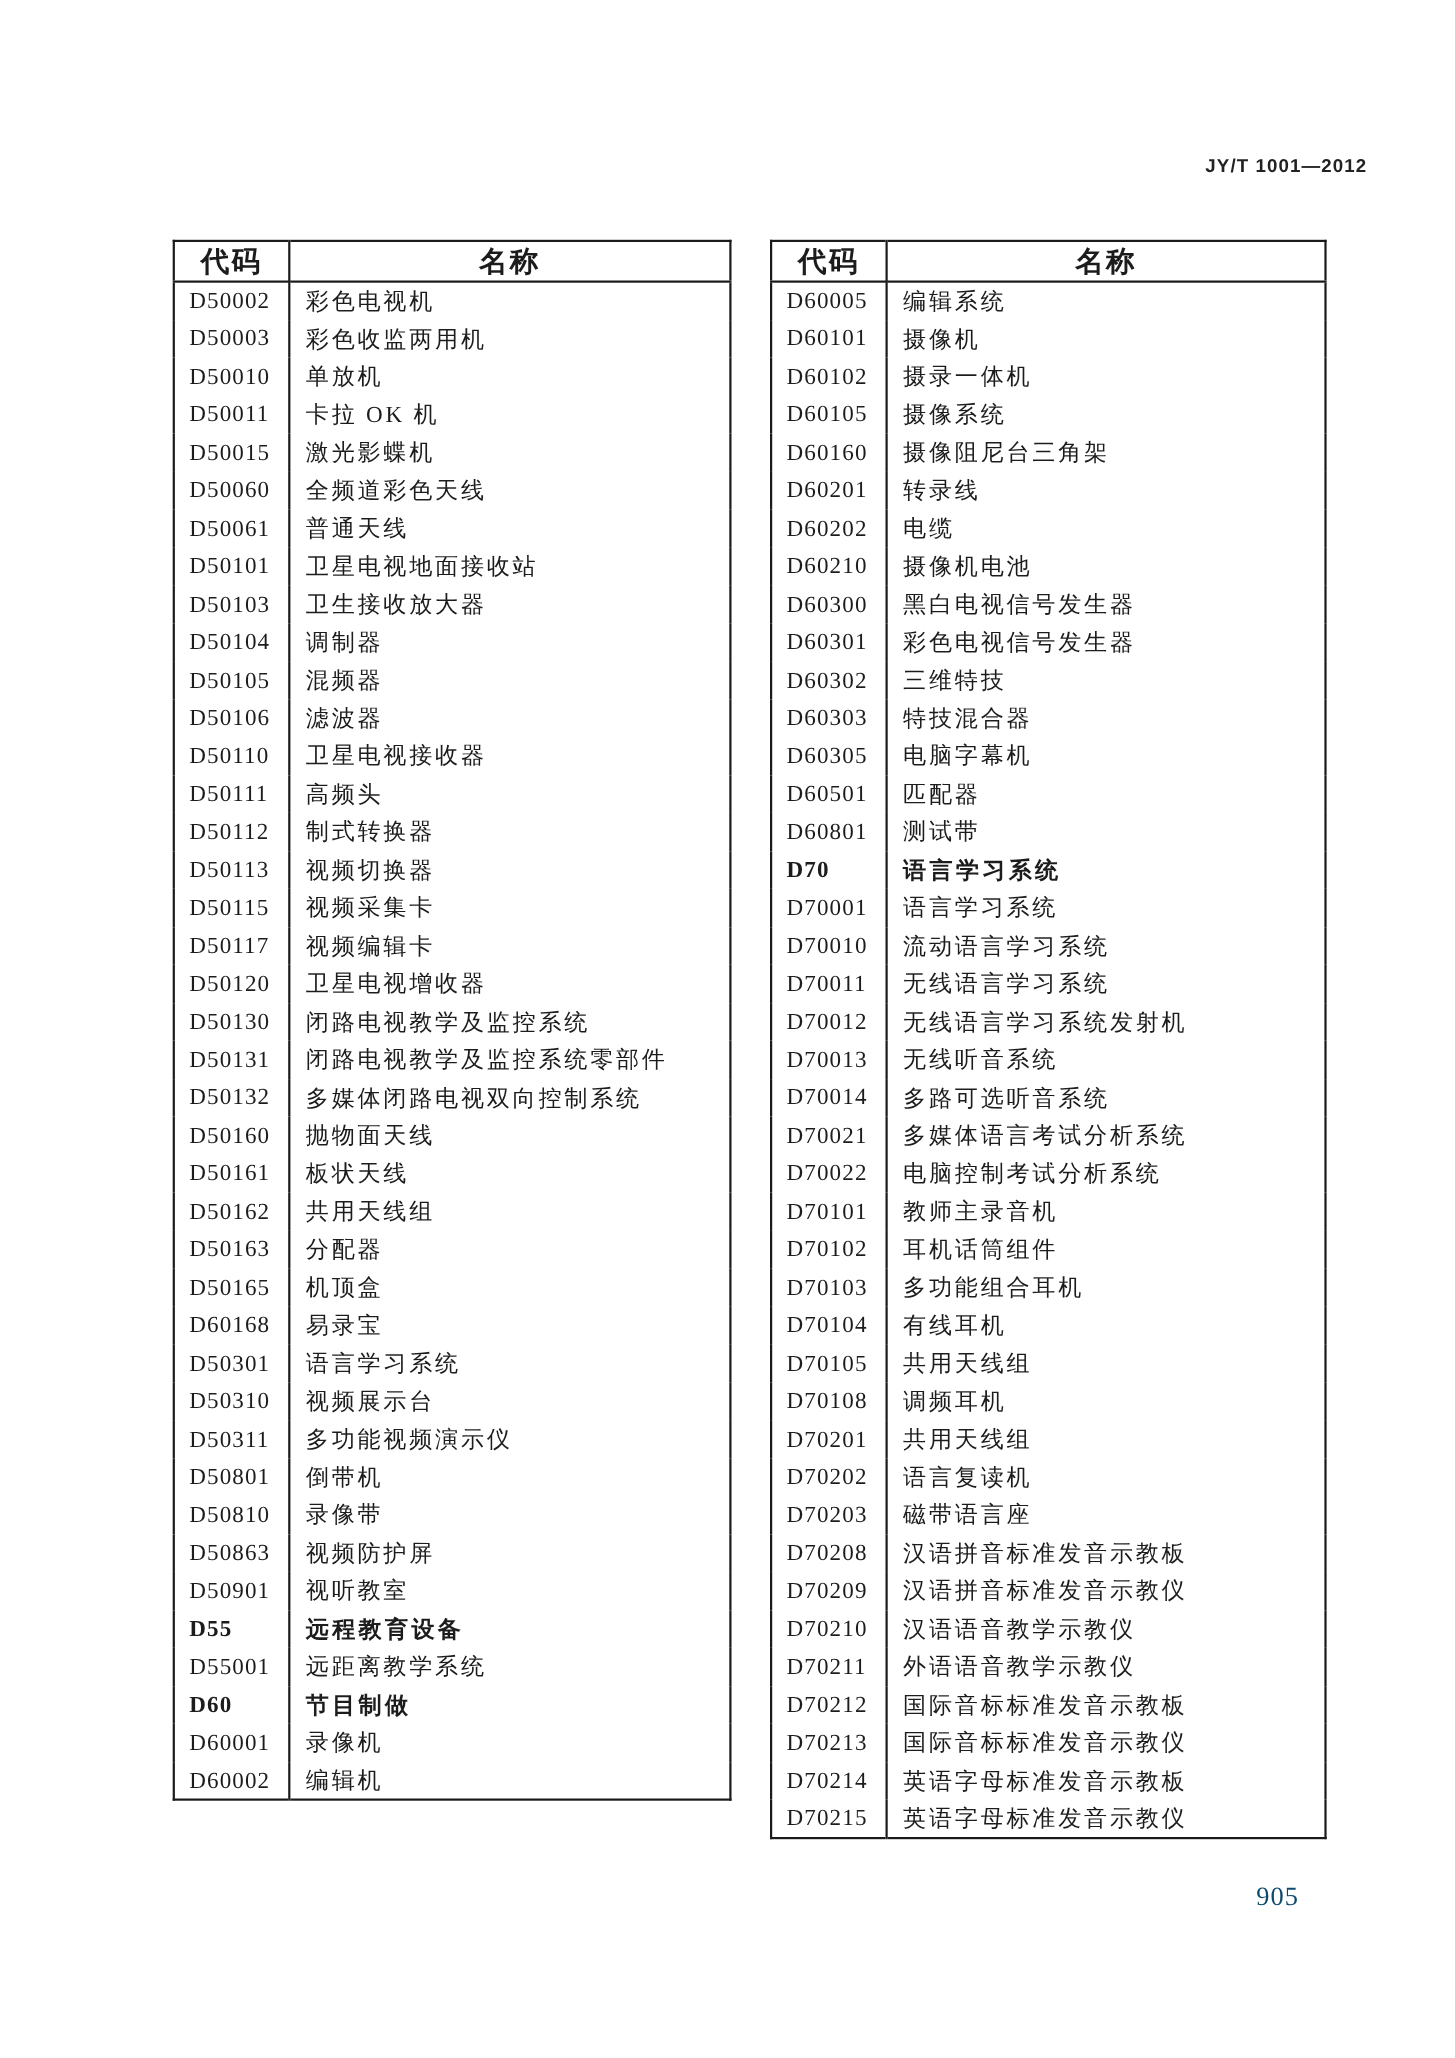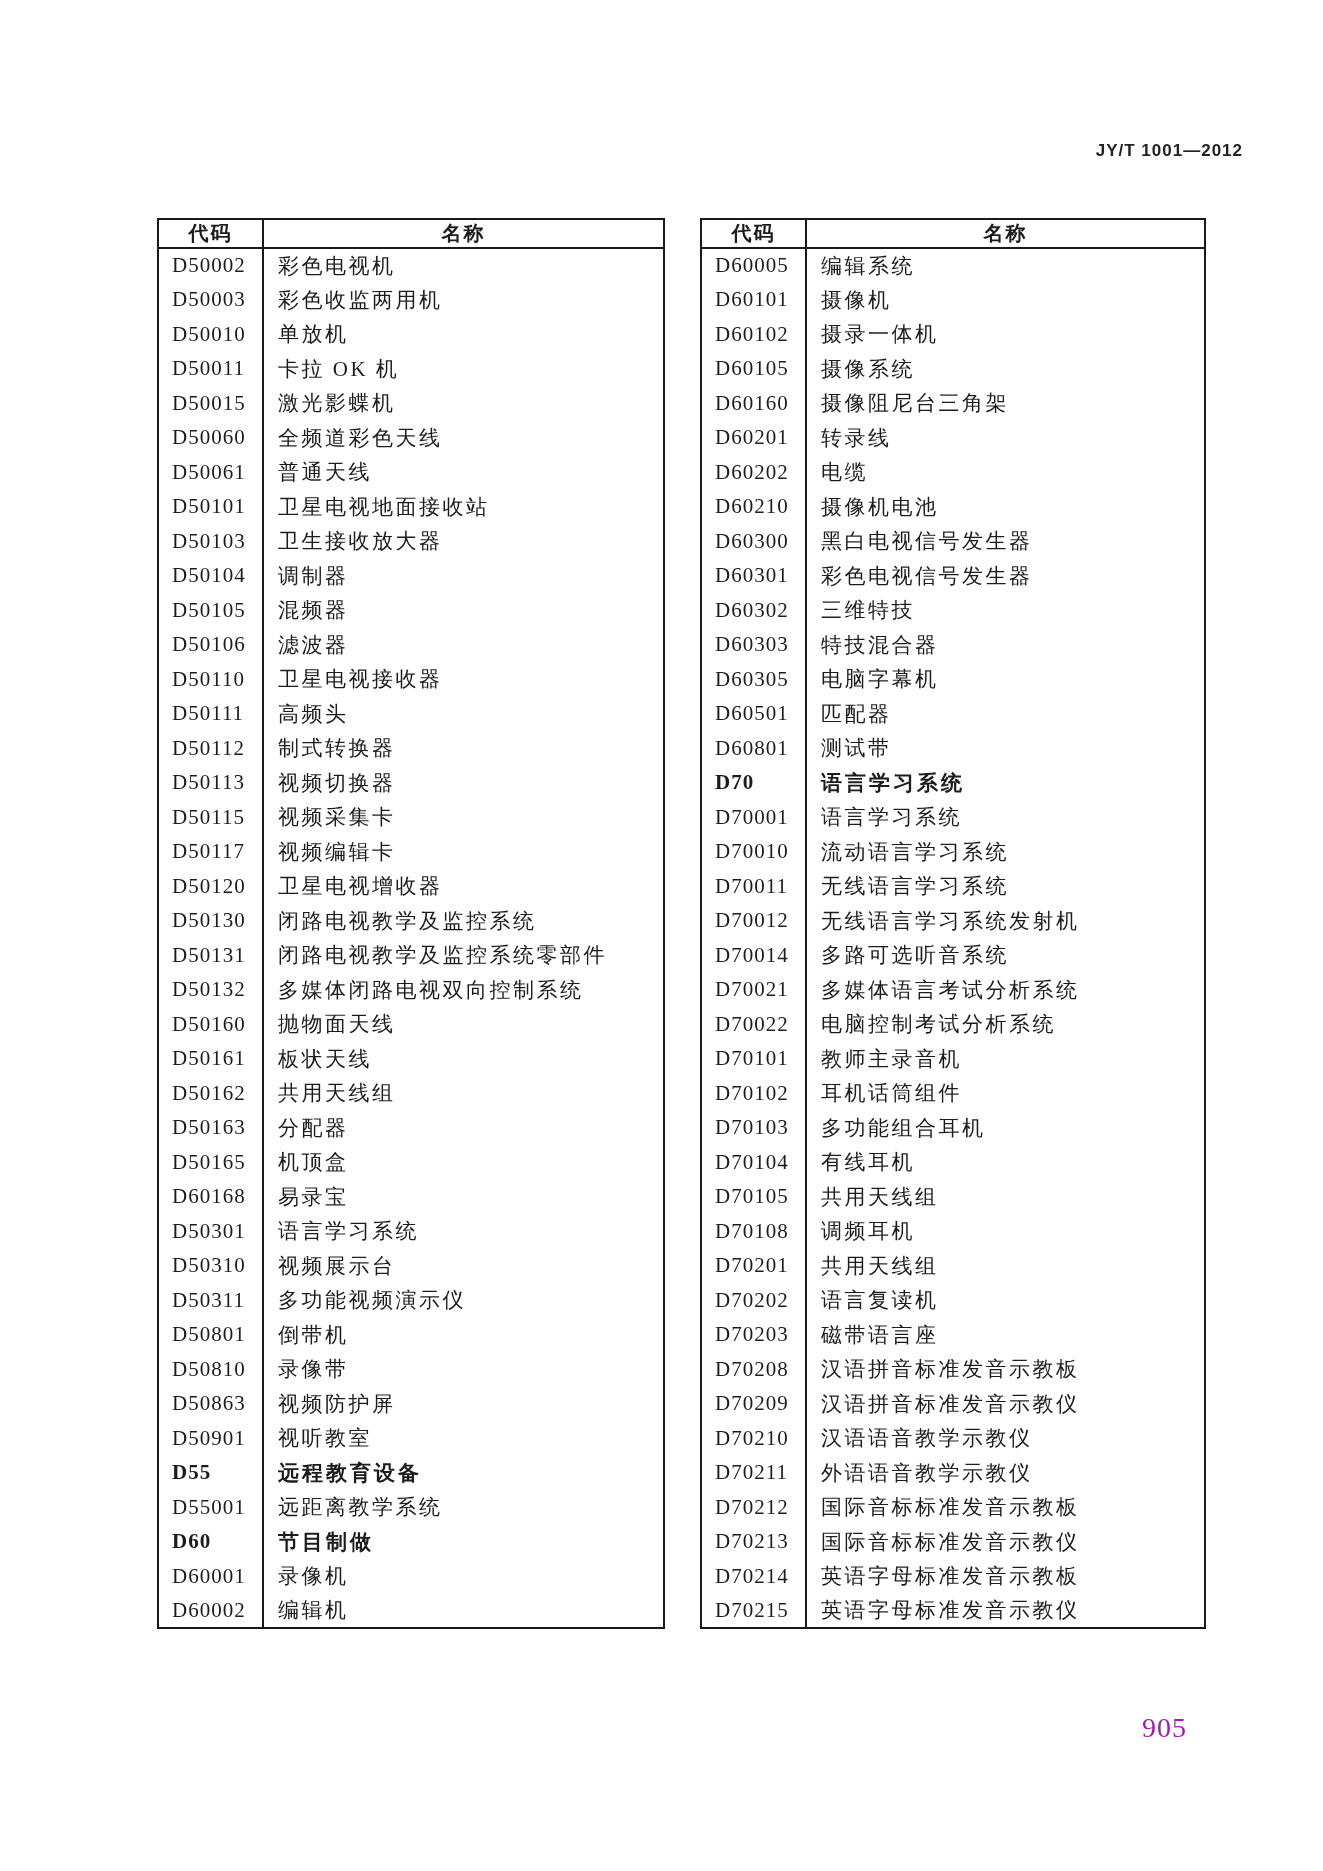--- a/index.html
+++ b/index.html
@@ -34,21 +34,21 @@
     background: #ffffff;
     border: 2px solid #1a1a1a;
   }
   table.code-table.left  { left: 157px; width: 508px; }
   table.code-table.right { left: 700px; width: 506px; }
   .code-table col.c-code { width: 105px; }
   .code-table th {
     height: 23px;
     font-family: "Liberation Sans", "DejaVu Sans", sans-serif;
     font-weight: bold;
-    font-size: 20px;
+    font-size: 26px;
     letter-spacing: 2px;
     text-align: center;
     vertical-align: middle;
     border-bottom: 2px solid #1a1a1a;
     margin-top: 44px;
   }
   .code-table th.h-code { border-right: 2px solid #1a1a1a; }
   .code-table td {
     height: 34.5px;
     vertical-align: middle;
@@ -68,23 +68,23 @@
   .code-table tr.category td { font-weight: bold; }
   .code-table tr.category td.name {
     font-family: "Liberation Sans", "DejaVu Sans", sans-serif;
     font-size: 21px;
     letter-spacing: 3px;
   }
   .page-number {
     position: absolute;
     top: 1712px;
     left: 1142px;
-    font-size: 28px;
+    font-size: 24px;
     letter-spacing: 1px;
-    color: #a21caf;
+    color: #0c4a6e;
   }
 </style>
 </head>
 <body>
 
 <div class="page">
 
   <div class="doc-header">JY/T 1001—2012</div>
 
   <table class="code-table left">
@@ -348,20 +348,24 @@
         </tr>
         <tr>
           <td class="code">D70011</td>
           <td class="name">无线语言学习系统</td>
         </tr>
         <tr>
           <td class="code">D70012</td>
           <td class="name">无线语言学习系统发射机</td>
         </tr>
         <tr>
+          <td class="code">D70013</td>
+          <td class="name">无线听音系统</td>
+        </tr>
+        <tr>
           <td class="code">D70014</td>
           <td class="name">多路可选听音系统</td>
         </tr>
         <tr>
           <td class="code">D70021</td>
           <td class="name">多媒体语言考试分析系统</td>
         </tr>
         <tr>
           <td class="code">D70022</td>
           <td class="name">电脑控制考试分析系统</td>

